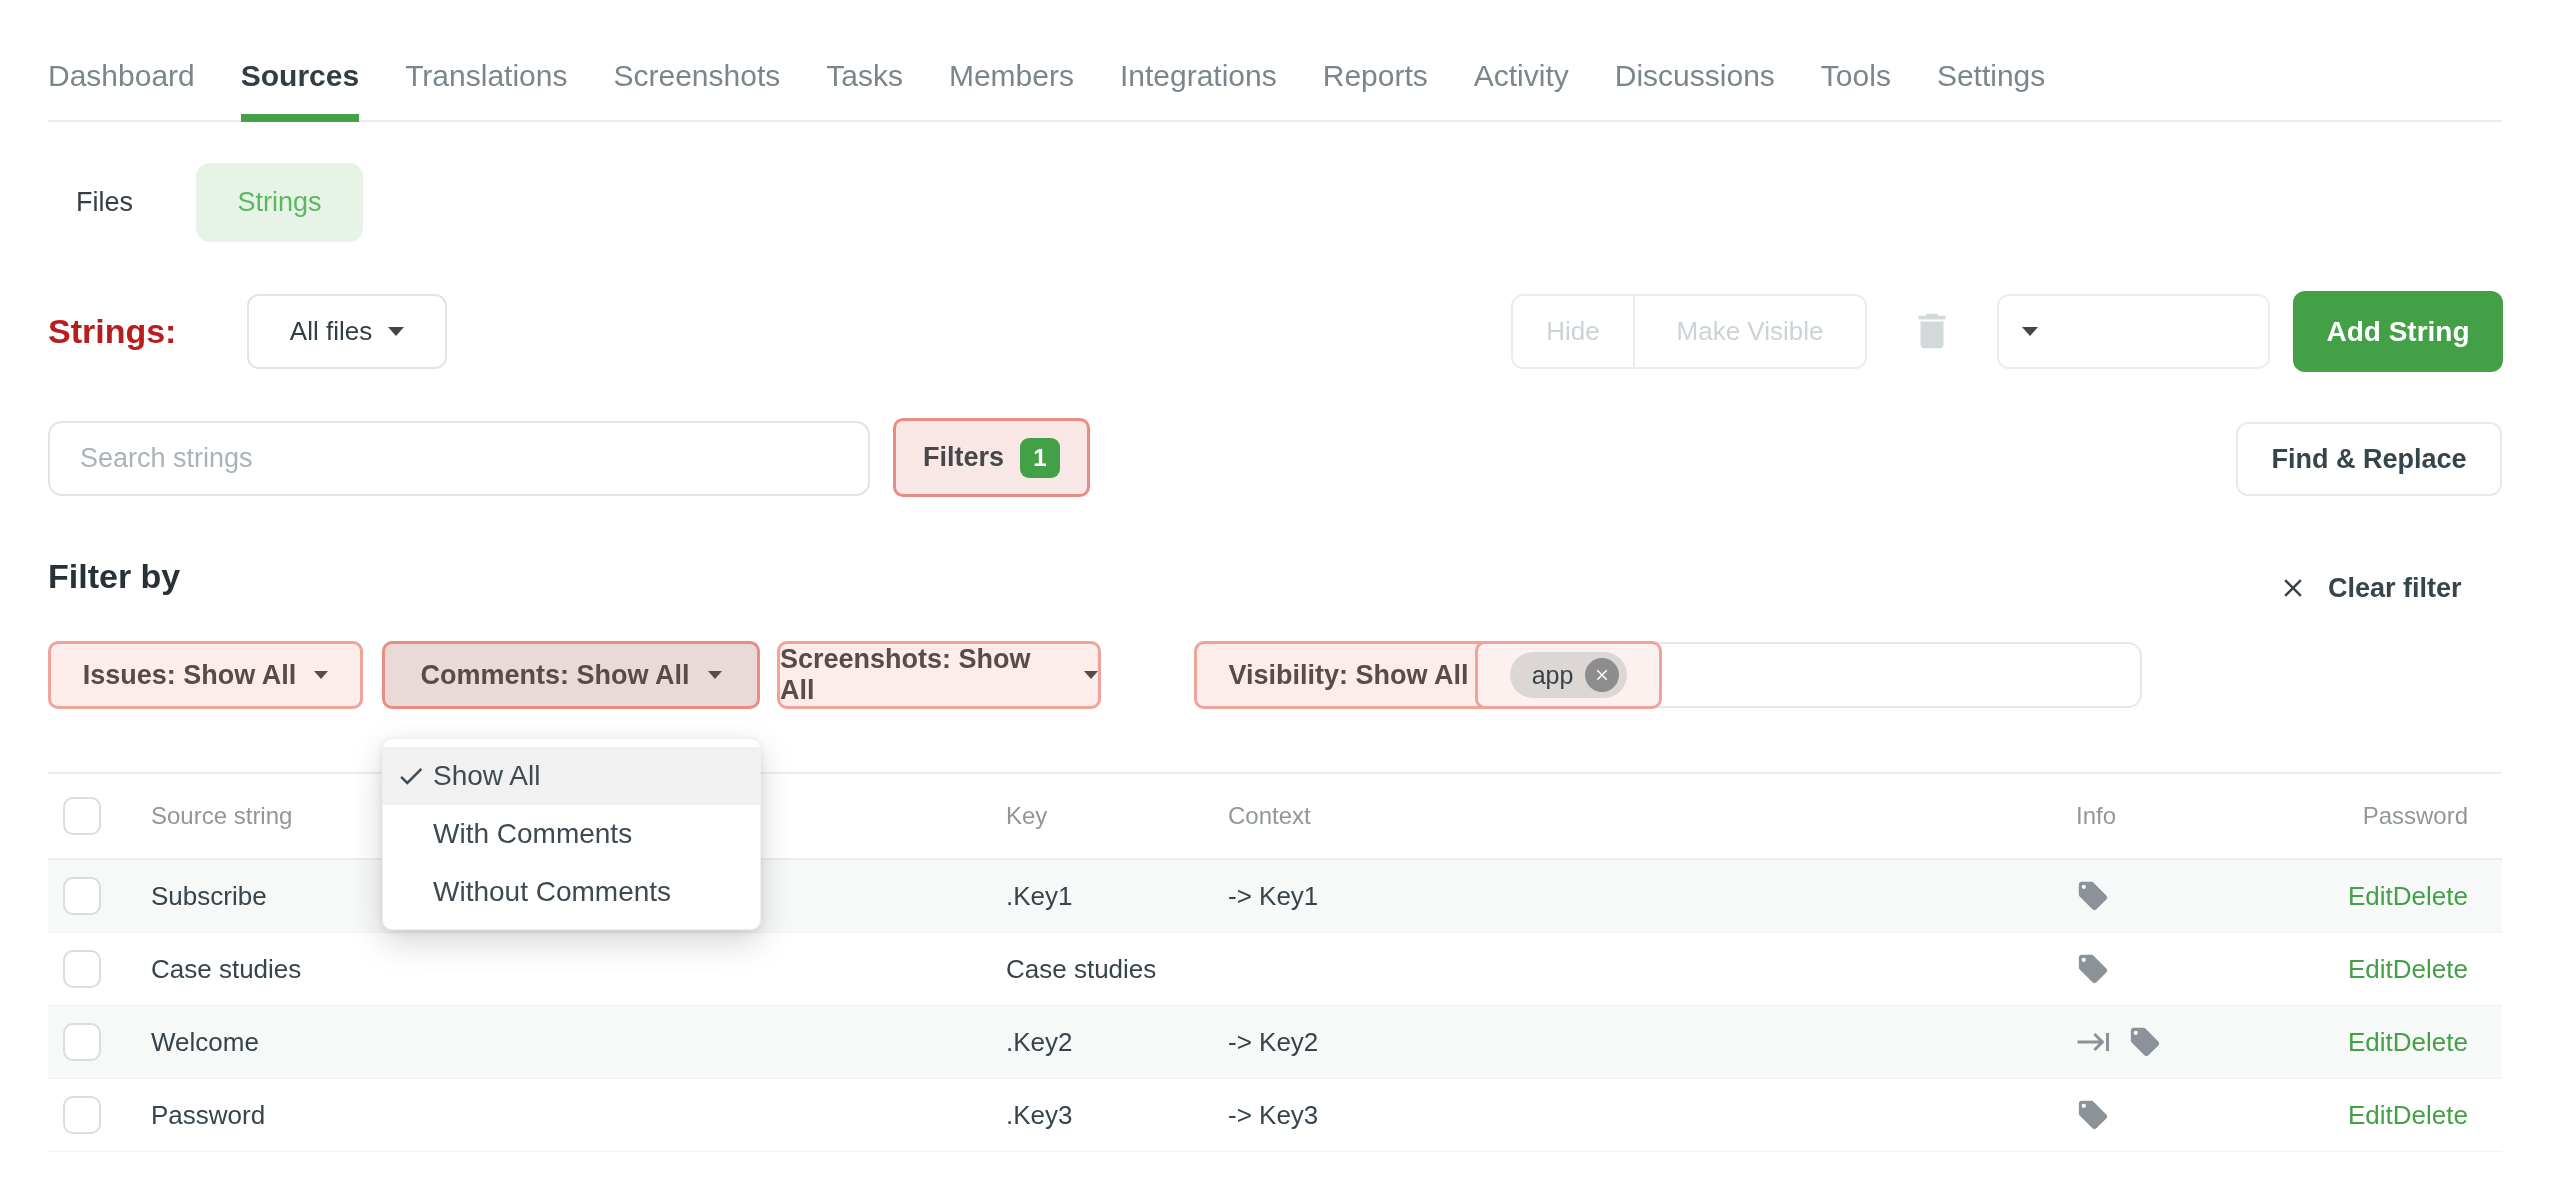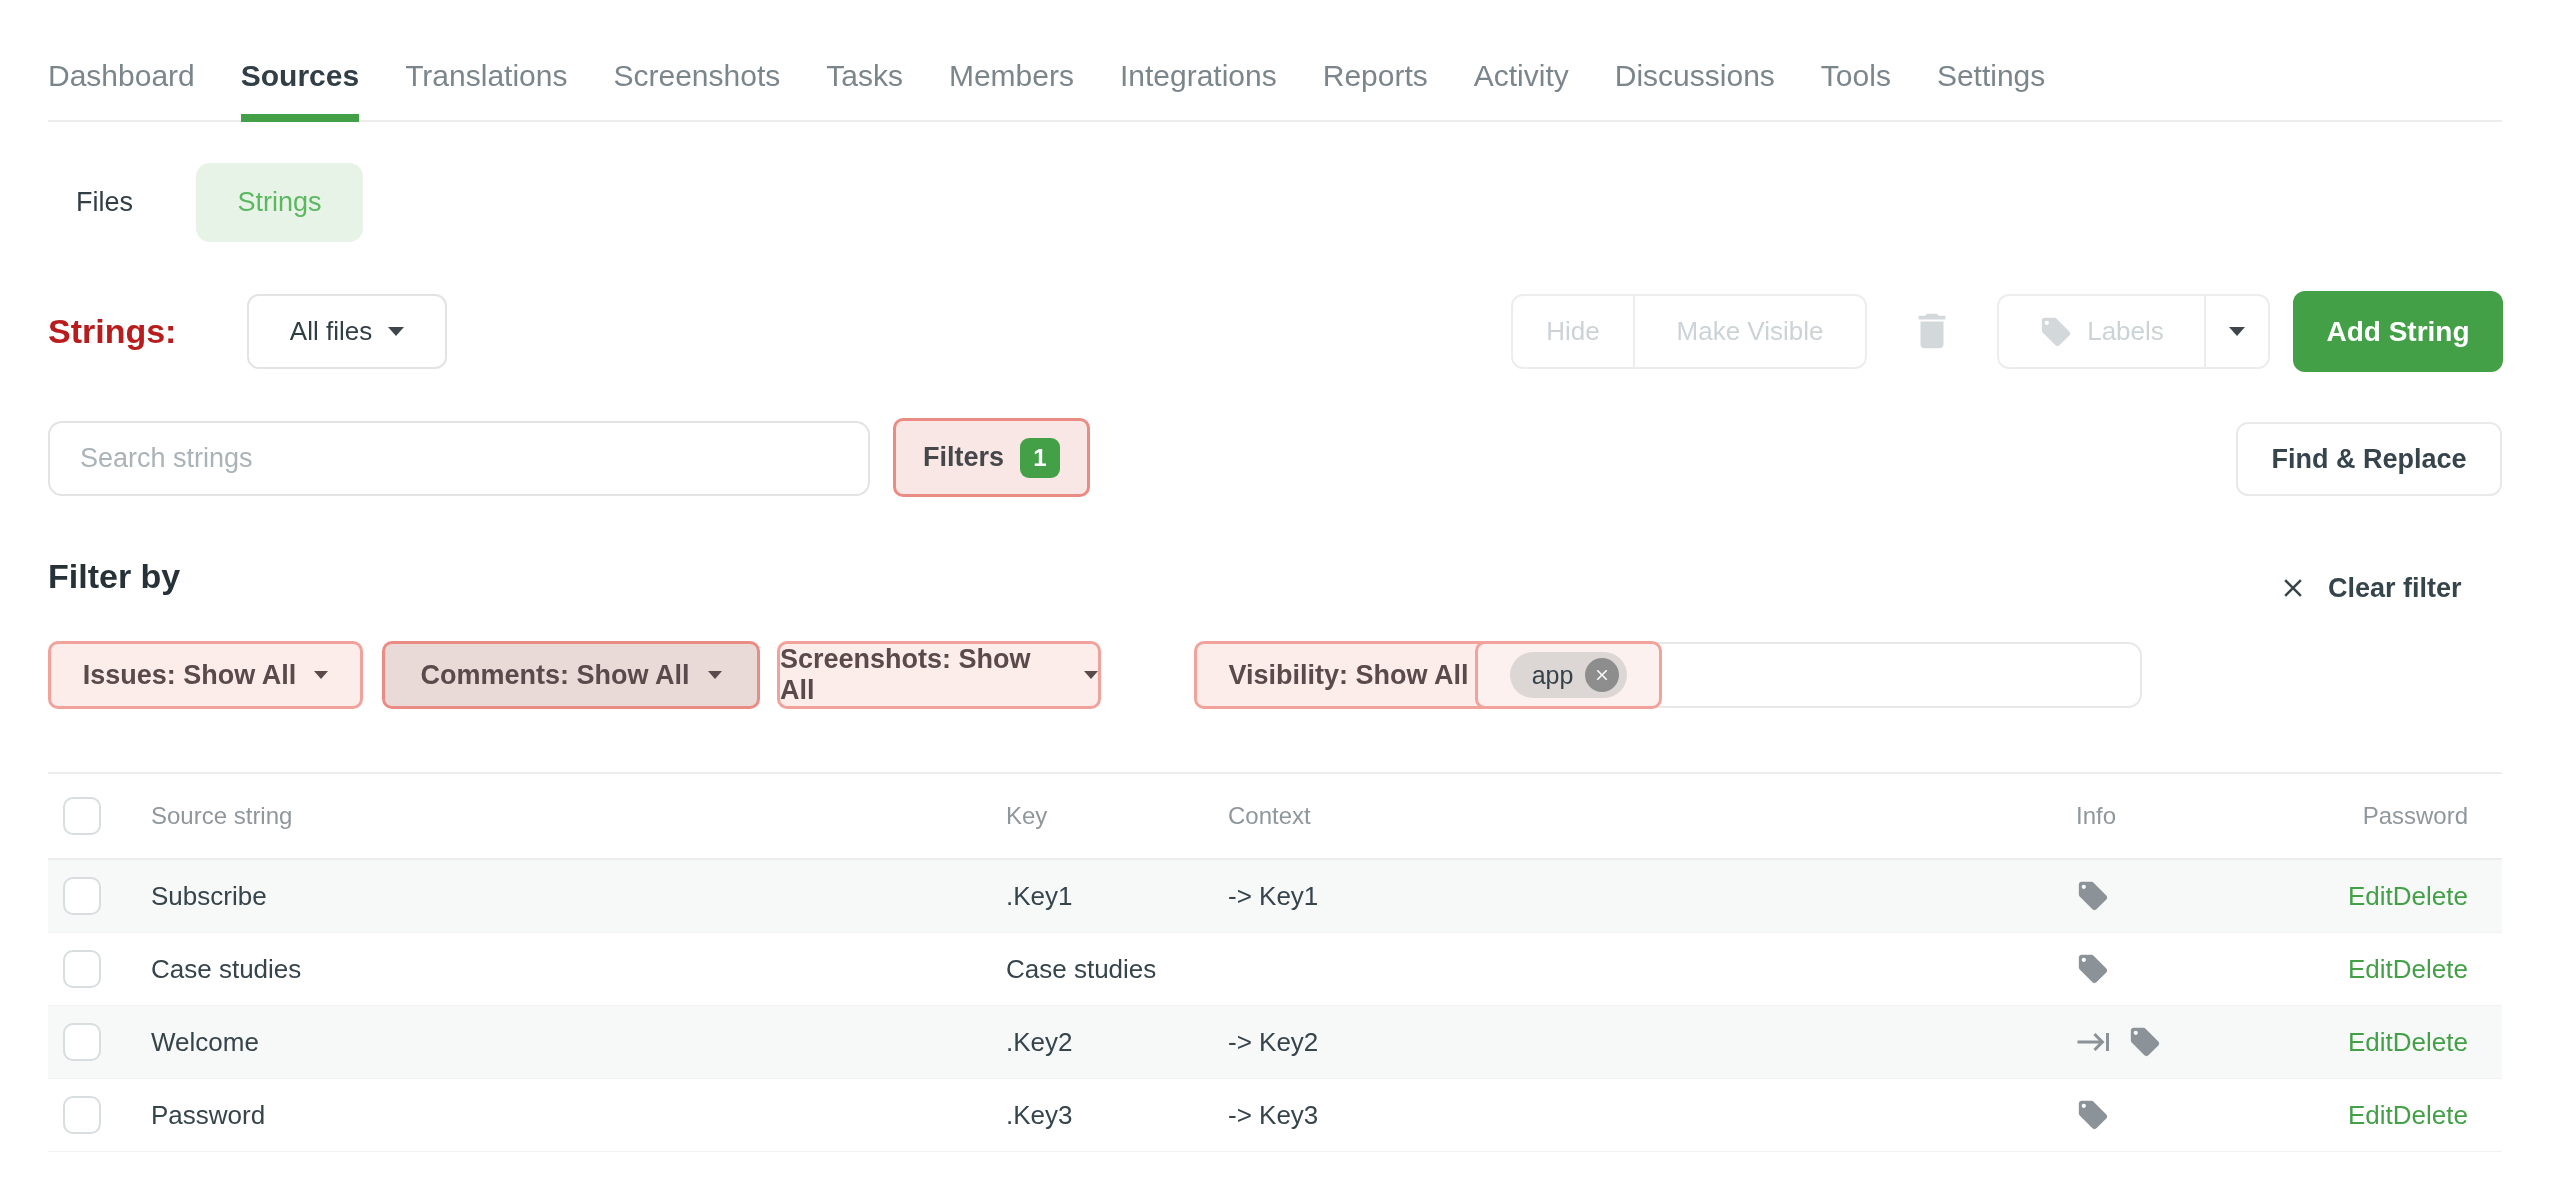--- a/index.html
+++ b/index.html
@@ -152,26 +152,20 @@
     <div class="seg seg-mkv">Make Visible</div>
   </div>
 
   <div class="trash-btn">
     <svg width="46" height="46" viewBox="0 0 24 24" fill="currentColor">
         <path d="M6 19c0 1.1.9 2 2 2h8c1.1 0 2-.9 2-2V7H6v12zM19 4h-3.5l-1-1h-5l-1 1H5v2h14V4z"></path>
       </svg>
   </div>
 
   <div class="group-labels">
-    <div class="labels-main">
-      <svg width="34" height="34" viewBox="0 0 24 24" fill="currentColor">
-          <path d="M21.41 11.58l-9-9C12.05 2.22 11.55 2 11 2H4c-1.1 0-2 .9-2 2v7c0 .55.22 1.05.59 1.42l9 9c.36.36.86.58 1.41.58.55 0 1.05-.22 1.41-.59l7-7c.37-.36.59-.86.59-1.41 0-.55-.23-1.06-.59-1.42zM5.5 7C4.67 7 4 6.33 4 5.5S4.67 4 5.5 4 7 4.67 7 5.5 6.33 7 5.5 7z"></path>
-        </svg>
-      <span>Labels</span>
-    </div>
     <div class="labels-caret">
       <span class="caret-down"></span>
     </div>
   </div>
 
   <div class="add-string">Add String</div>
 
   <input class="search-input" type="text" placeholder="Search strings" style="">
   <div class="filters-btn">
     <span class="filters-label">Filters</span>
@@ -211,20 +205,36 @@
     <div class="chip">
       <span class="chip-label">app</span>
       <span class="chip-x">
         <svg width="18" height="18" viewBox="0 0 24 24" fill="currentColor">
             <path d="M19 6.41L17.59 5 12 10.59 6.41 5 5 6.41 10.59 12 5 17.59 6.41 19 12 13.41 17.59 19 19 17.59 13.41 12z"></path>
           </svg>
       </span>
     </div>
   </div>
 
+  <div class="dropdown">
+    <div class="dd-item checked">
+      <span class="dd-check">
+        <svg width="30" height="30" viewBox="0 0 24 24" fill="currentColor">
+            <path d="M9 16.17L4.83 12l-1.42 1.41L9 19 21 7l-1.41-1.41z"></path>
+          </svg>
+      </span>
+      <span>Show All</span>
+    </div>
+    <div class="dd-item">
+      <span>With Comments</span>
+    </div>
+    <div class="dd-item">
+      <span>Without Comments</span>
+    </div>
+  </div>
 
   <div class="table">
     <div class="thead">
       <div class="cell c-check">
           <span class="cb"></span>
         </div>
       <div class="th th-source">Source string</div>
       <div class="th th-key">Key</div>
       <div class="th th-context">Context</div>
       <div class="th th-info">Info</div>

